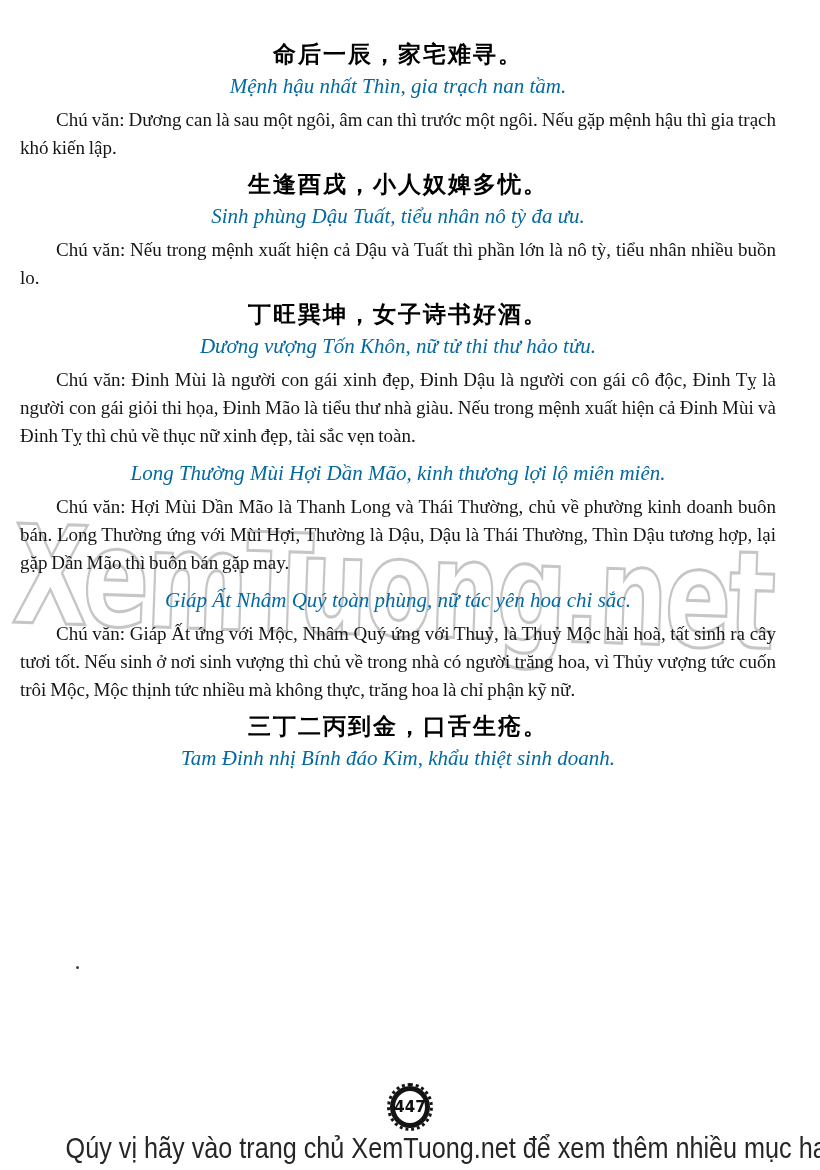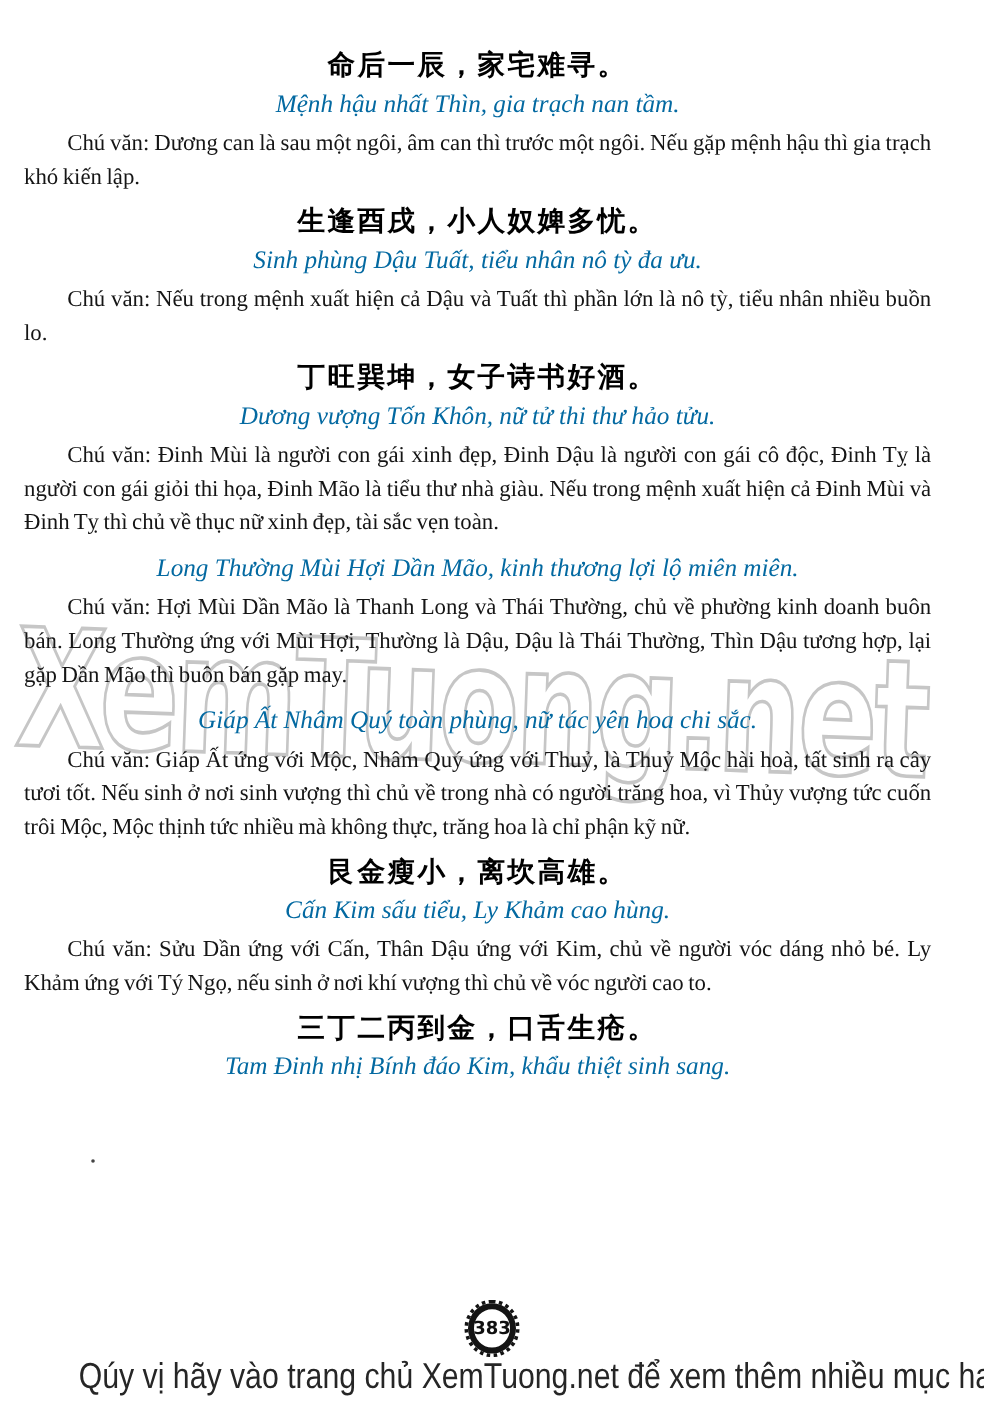--- a/index.html
+++ b/index.html
@@ -144,34 +144,29 @@
   <section class="entry">
     <p class="viet">Long Thường Mùi Hợi Dần Mão, kinh thương lợi lộ miên miên.</p>
     <p class="commentary">Chú văn: Hợi Mùi Dần Mão là Thanh Long và Thái Thường, chủ về phường kinh doanh buôn bán. Long Thường ứng với Mùi Hợi, Thường là Dậu, Dậu là Thái Thường, Thìn Dậu tương hợp, lại gặp Dần Mão thì buôn bán gặp may.</p>
   </section>
 
   <section class="entry">
     <p class="viet">Giáp Ất Nhâm Quý toàn phùng, nữ tác yên hoa chi sắc.</p>
     <p class="commentary">Chú văn: Giáp Ất ứng với Mộc, Nhâm Quý ứng với Thuỷ, là Thuỷ Mộc hài hoà, tất sinh ra cây tươi tốt. Nếu sinh ở nơi sinh vượng thì chủ về trong nhà có người trăng hoa, vì Thủy vượng tức cuốn trôi Mộc, Mộc thịnh tức nhiều mà không thực, trăng hoa là chỉ phận kỹ nữ.</p>
   </section>
 
-  <section class="entry">
-    <h2 class="zh">艮金瘦小，离坎高雄。</h2>
-    <p class="viet">Cấn Kim sấu tiểu, Ly Khảm cao hùng.</p>
-    <p class="commentary">Chú văn: Sửu Dần ứng với Cấn, Thân Dậu ứng với Kim, chủ về người vóc dáng nhỏ bé. Ly Khảm ứng với Tý Ngọ, nếu sinh ở nơi khí vượng thì chủ về vóc người cao to.</p>
-  </section>
 
   <section class="entry">
     <h2 class="zh">三丁二丙到金，口舌生疮。</h2>
-    <p class="viet">Tam Đinh nhị Bính đáo Kim, khẩu thiệt sinh sang.</p>
+    <p class="viet">Tam Đinh nhị Bính đáo Kim, khẩu thiệt sinh doanh.</p>
   </section>
 
 </div>
 
 <div class="stray-dot"></div>
 
 <div class="badge-wrap">
   <div class="page-badge">
-    <span>383</span>
+    <span>447</span>
   </div>
 </div>
 
 <div class="footer"><span>Qúy vị hãy vào trang chủ </span><span>XemTuong.net</span><span> để xem thêm nhiều mục hay khác</span></div>
 
 </body></html>

